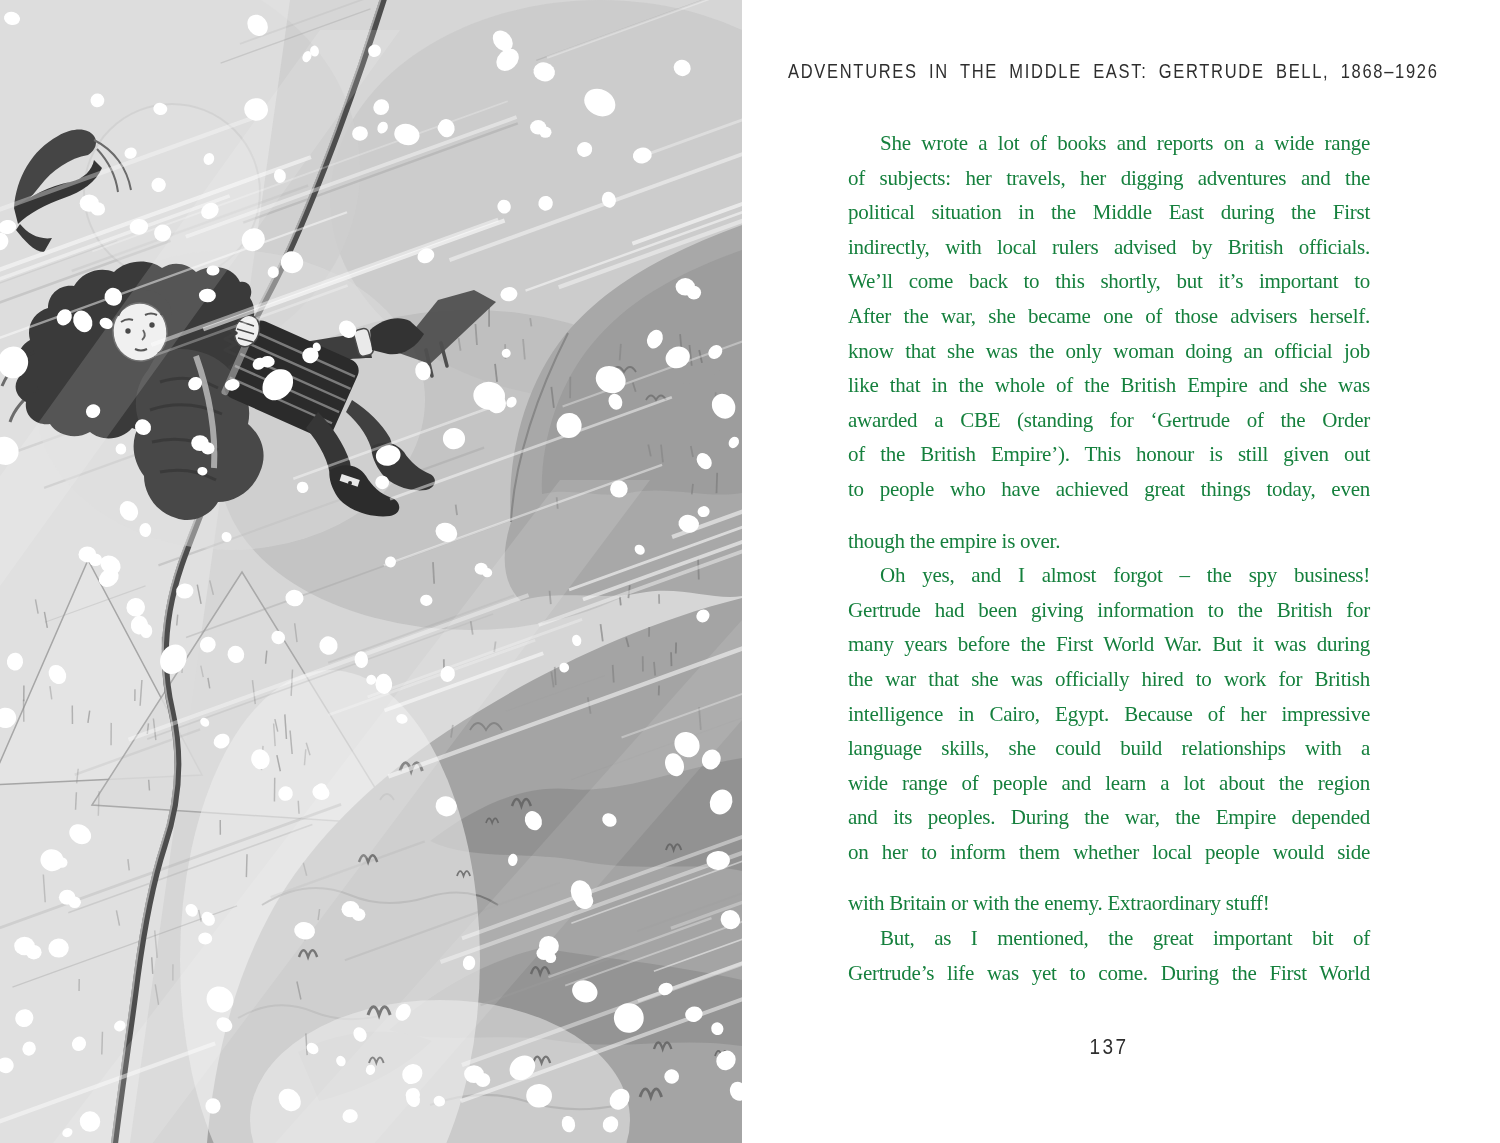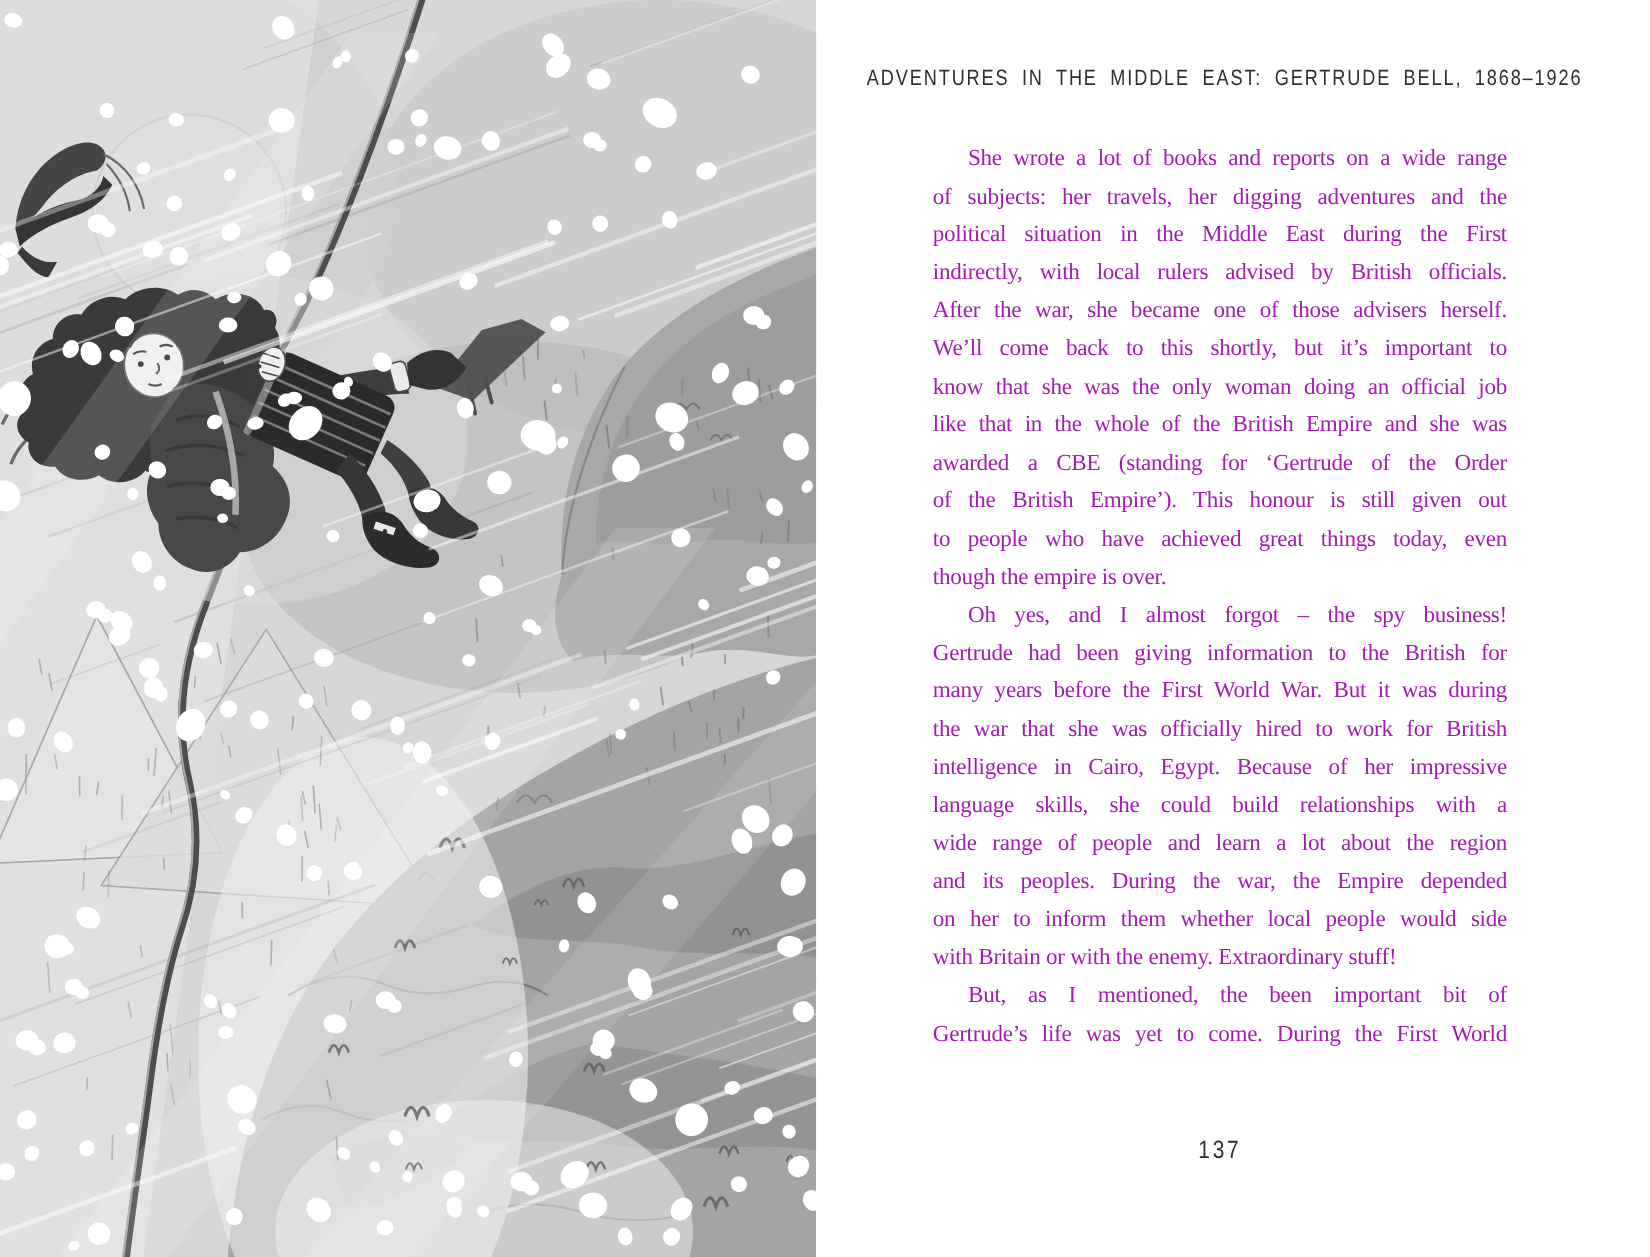--- a/index.html
+++ b/index.html
@@ -13,29 +13,29 @@
   .page-right{position:absolute;left:848px;top:0;width:522px;height:1143px;text-decoration:underline;}
   .running-head{
     position:absolute;top:62px;left:-60px;right:-60px;text-align:center;
     font-family:"Liberation Sans", sans-serif;
     font-size:16.5px;font-weight:400;letter-spacing:1.7px;word-spacing:5px;
     color:#2e2e2e;transform:scaleY(1.22);transform-origin:center;
     white-space:nowrap;
   }
   .body-text{
     position:absolute;top:126px;left:0;width:522px;
-    font-size:21px;line-height:34.6px;color:#a21caf;
+    font-size:21px;line-height:34.6px;color:#15803d;
     letter-spacing:-0.25px;
   }
   .para .line{
     text-align:justify;
     text-align-last:justify;
     white-space:nowrap;
   }
-  .para .line.last{text-align-last:left;}
+  .para .line.last{text-align-last:left;margin-top:17px;}
   .para .line.indent{text-indent:32px;}
   .page-number{
     position:absolute;top:1036px;left:0;width:100%;text-align:center;
     font-family:"Liberation Sans", sans-serif;
     font-size:19px;letter-spacing:2.5px;color:#2e2e2e;
     transform:scaleY(1.2);transform-origin:center;
   }
 </style>
 </head>
 <body>
@@ -534,42 +534,42 @@
   </div>
 
   <div class="page-right">
     <div class="running-head">ADVENTURES IN THE MIDDLE EAST: GERTRUDE BELL, 1868–1926</div>
     <div class="body-text" id="body-text">
         <div class="para">
           <div class="line indent">She wrote a lot of books and reports on a wide range</div>
           <div class="line">of subjects: her travels, her digging adventures and the</div>
           <div class="line">political situation in the Middle East during the First</div>
           <div class="line">indirectly, with local rulers advised by British officials.</div>
+          <div class="line">We’ll come back to this shortly, but it’s important to</div>
           <div class="line">After the war, she became one of those advisers herself.</div>
-          <div class="line">We’ll come back to this shortly, but it’s important to</div>
           <div class="line">know that she was the only woman doing an official job</div>
           <div class="line">like that in the whole of the British Empire and she was</div>
           <div class="line">awarded a CBE (standing for ‘Gertrude of the Order</div>
           <div class="line">of the British Empire’). This honour is still given out</div>
           <div class="line">to people who have achieved great things today, even</div>
           <div class="line last">though the empire is over.</div>
         </div>
         <div class="para">
           <div class="line indent">Oh yes, and I almost forgot – the spy business!</div>
           <div class="line">Gertrude had been giving information to the British for</div>
           <div class="line">many years before the First World War. But it was during</div>
           <div class="line">the war that she was officially hired to work for British</div>
           <div class="line">intelligence in Cairo, Egypt. Because of her impressive</div>
           <div class="line">language skills, she could build relationships with a</div>
           <div class="line">wide range of people and learn a lot about the region</div>
           <div class="line">and its peoples. During the war, the Empire depended</div>
           <div class="line">on her to inform them whether local people would side</div>
           <div class="line last">with Britain or with the enemy. Extraordinary stuff!</div>
         </div>
         <div class="para">
-          <div class="line indent">But, as I mentioned, the been important bit of</div>
+          <div class="line indent">But, as I mentioned, the great important bit of</div>
           <div class="line">Gertrude’s life was yet to come. During the First World</div>
         </div>
       </div>
     <div class="page-number">137</div>
   </div>
 
 </div>
 
 </body></html>

